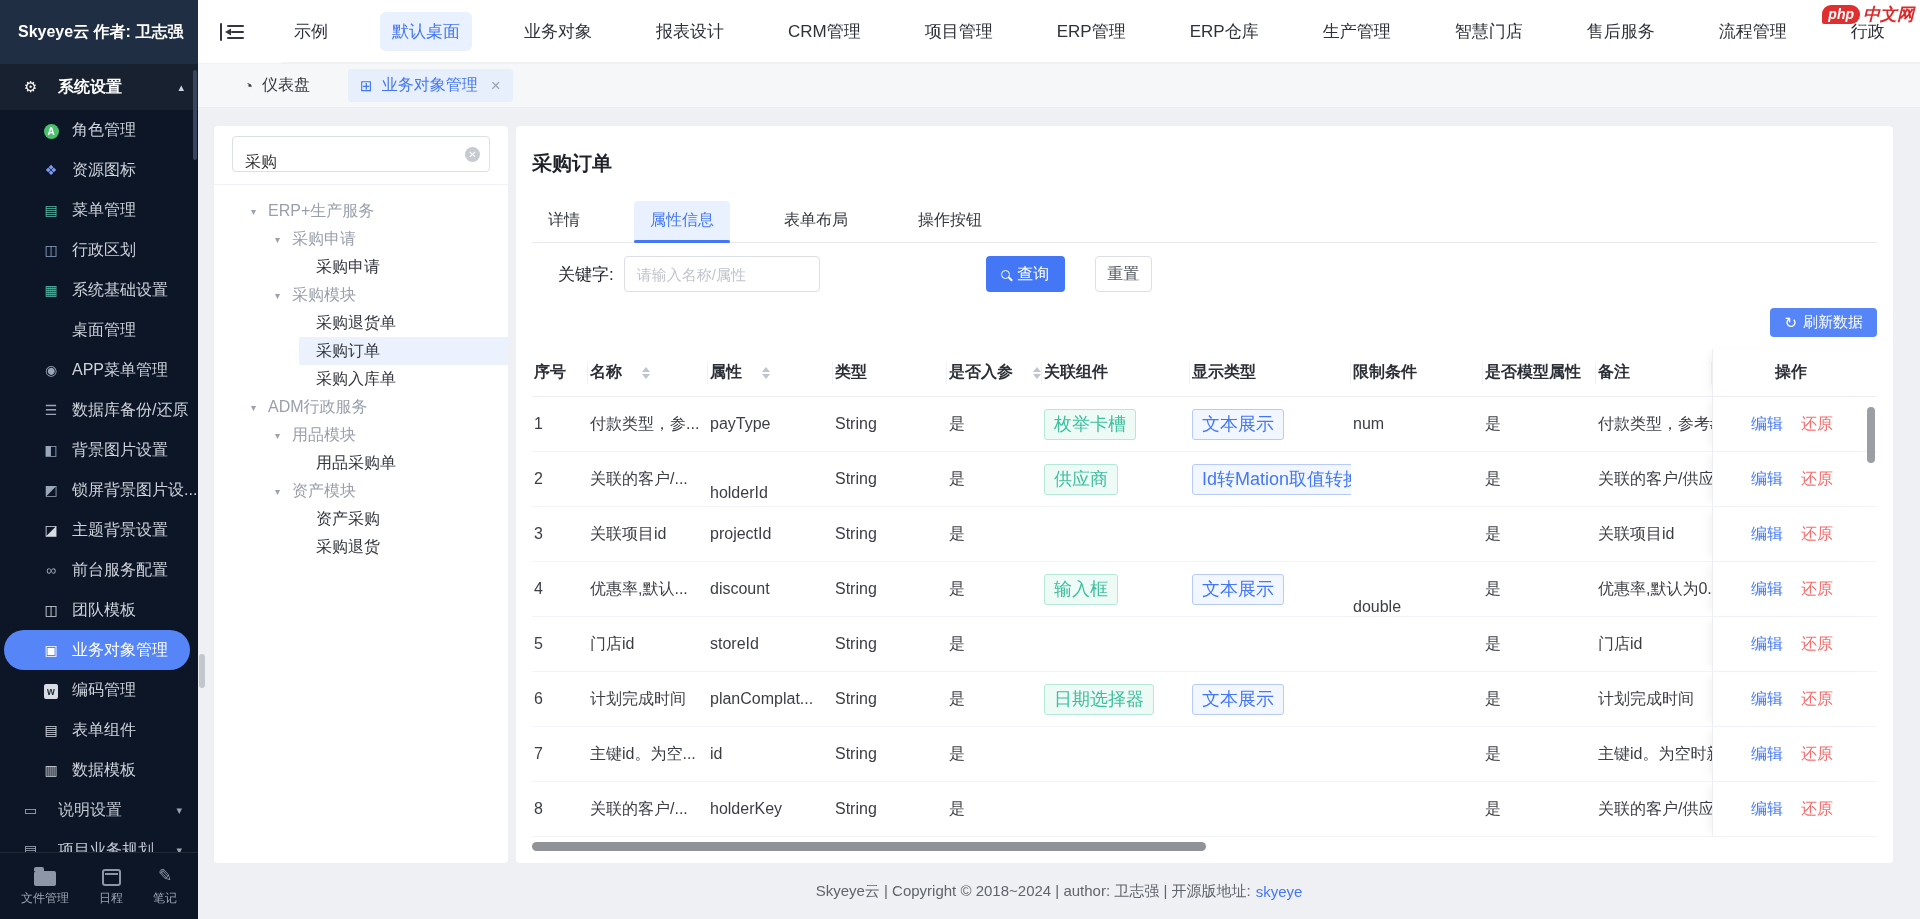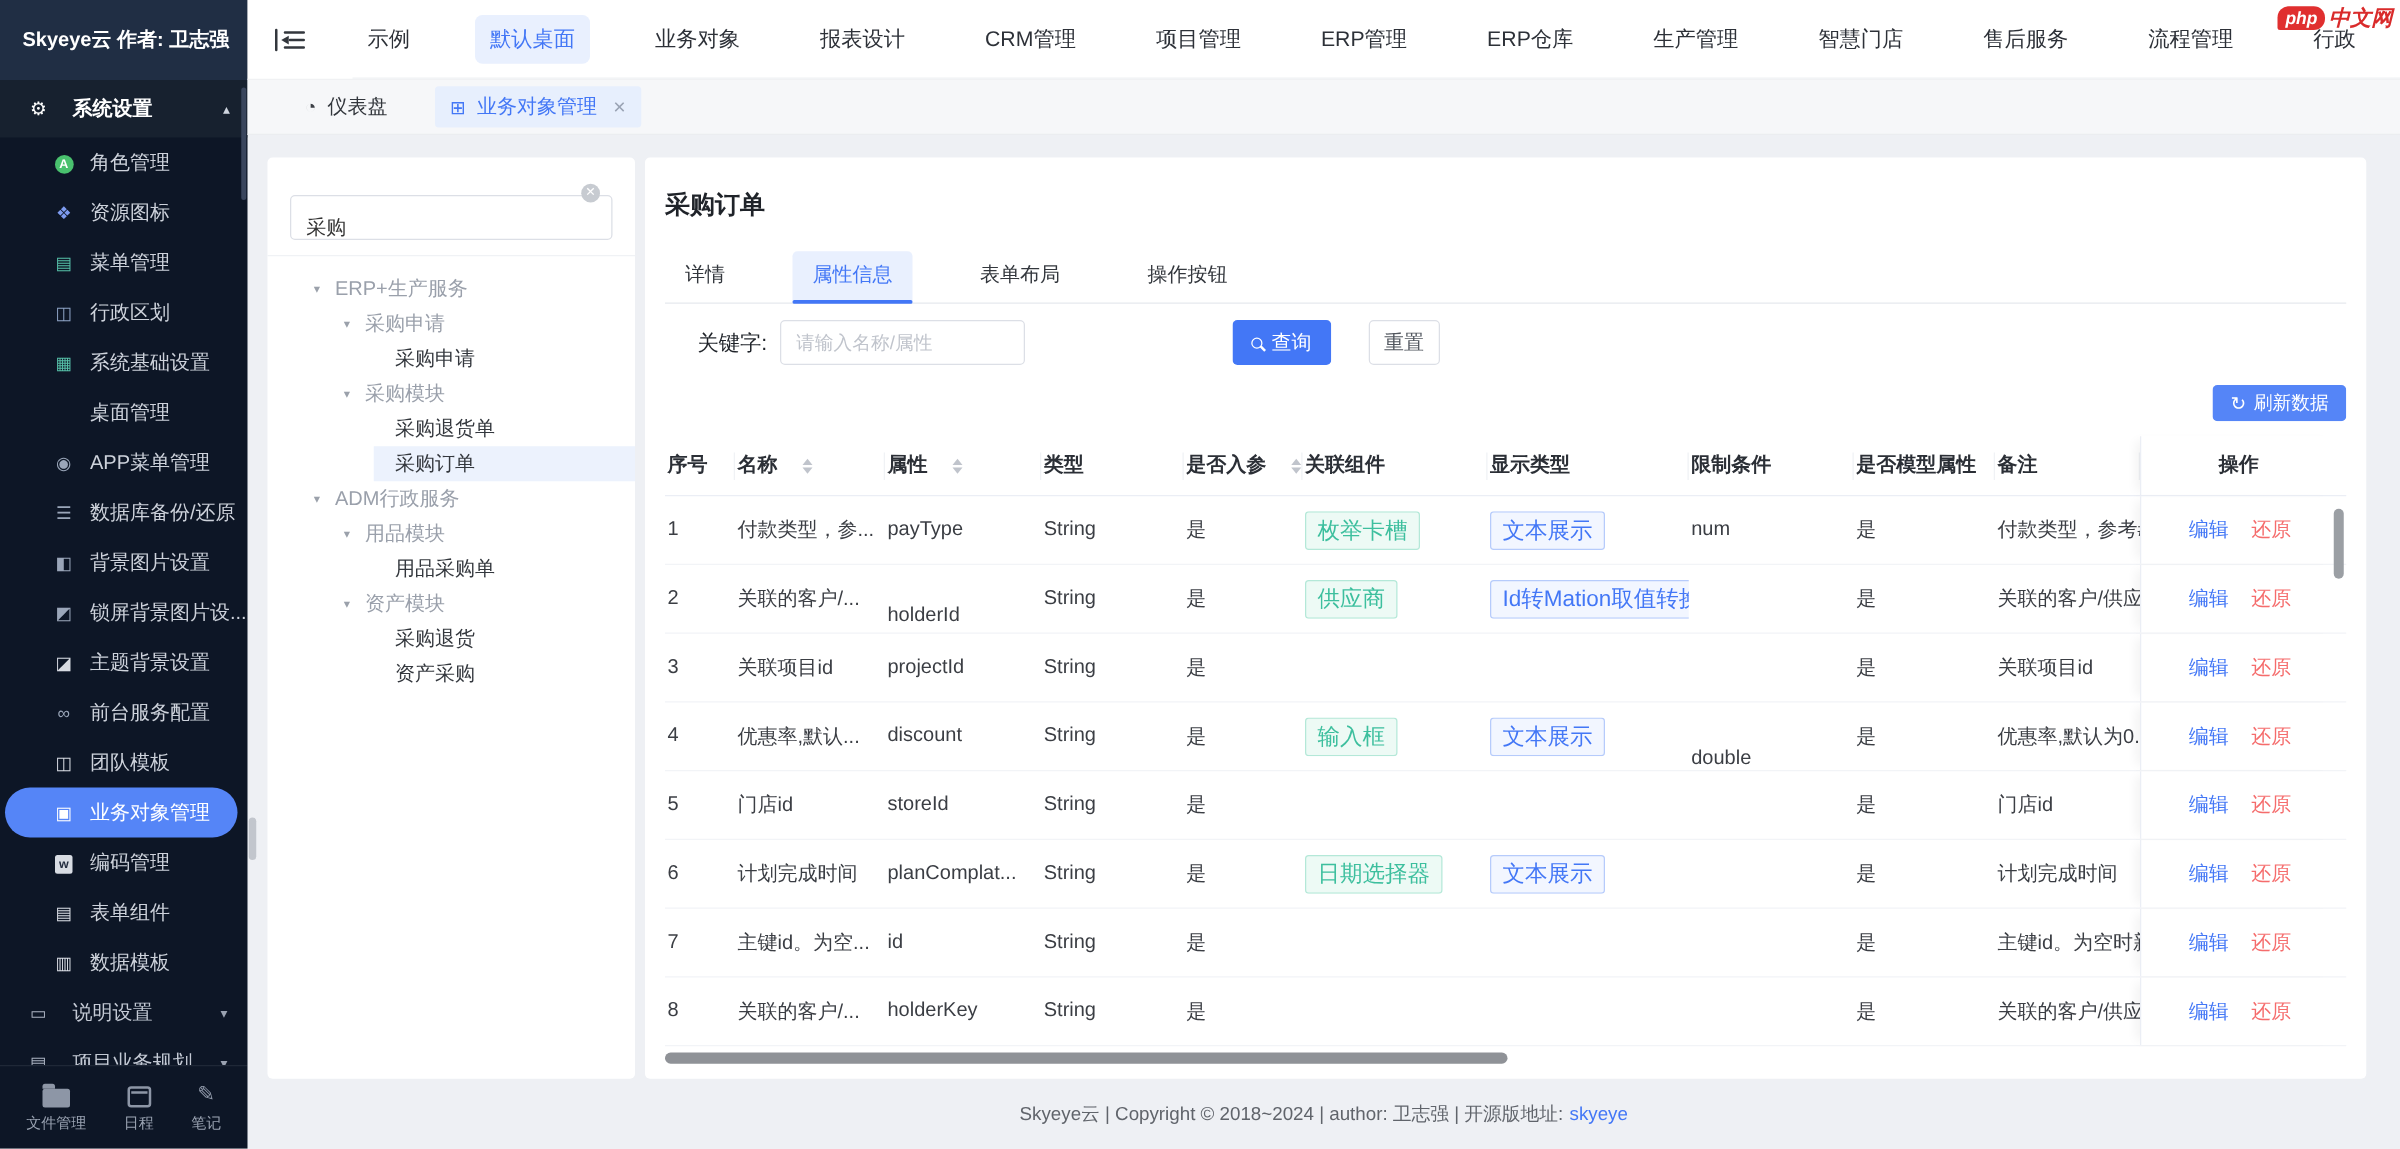--- a/index.html
+++ b/index.html
@@ -61,21 +61,21 @@
   .bar-tab.active .bt-icon { color:var(--accent,#4377f6); }
   .bar-tab .close-x { font-size:17px; color:#9aa3b4; margin-left:4px; cursor:pointer; }
 
   
   .content { height:755px; display:flex; padding:18px 27px 0 16px; gap:8px; position:relative; }
   .left-scrollthumb { position:absolute; left:1px; top:546px; width:6px; height:34px; background:#c2c6cd; border-radius:3px; }
 
   .tree-panel { width:294px; flex:none; background:#fff; border-radius:4px; display:flex; flex-direction:column; }
   .tp-title { font-size:19px; font-weight:bold; color:#1f2329; padding:21px 18px 13px; border-bottom:1px solid #f0f2f5; }
   .tp-search { padding:10px 18px 12px; border-bottom:1px solid #f0f2f5; position:relative; }
-  .tp-search input { width:100%; height:36px; border:1px solid #dcdfe6; border-radius:4px; padding:16px 30px 0 12px; font-size:16px; color:#333; outline:none;margin-top:20px; }
+  .tp-search input { width:100%; height:36px; border:1px solid #dcdfe6; border-radius:4px; padding:16px 30px 0 12px; font-size:16px; color:#333; outline:none; }
   .clear-ic { position:absolute; right:28px; top:21px; width:15px; height:15px; border-radius:50%; background:#c7cbd1; color:#fff; font-size:10px; display:flex; align-items:center; justify-content:center; cursor:pointer; }
   .tree { padding:12px 0 0; overflow:hidden; flex:1; }
   .tree-row { height:28px; display:flex; align-items:center; font-size:16px; cursor:pointer; }
   .tree-row .caret { width:17px; font-size:10px; color:#9ba1ab; flex:none; }
   .tree-row .spacer { width:17px; flex:none; }
   .tree-row .t-label { white-space:nowrap; }
   .tree-row.branch .t-label { color:#9aa0ab; }
   .tree-row.leaf .t-label { color:#33373d; }
   .tree-row .row-inner { display:flex; align-items:center; flex:1; height:100%; }
   .tree-row.selected .row-inner { background:#ecf2fd; }
@@ -319,20 +319,26 @@
                 <span class="spacer"></span>
                 <span class="t-label">采购退货单</span>
               </div>
             </div>
             <div class="tree-row leaf selected" style="padding-left: 85px;">
               <div class="row-inner">
                 <span class="spacer"></span>
                 <span class="t-label">采购订单</span>
               </div>
             </div>
+            <div class="tree-row leaf" style="padding-left: 85px;">
+              <div class="row-inner">
+                <span class="spacer"></span>
+                <span class="t-label">采购入库单</span>
+              </div>
+            </div>
             <div class="tree-row branch" style="padding-left: 37px;">
               <div class="row-inner">
                 <span class="caret">▾</span>
                 <span class="t-label">ADM行政服务</span>
               </div>
             </div>
             <div class="tree-row branch" style="padding-left: 61px;">
               <div class="row-inner">
                 <span class="caret">▾</span>
                 <span class="t-label">用品模块</span>
@@ -346,27 +352,27 @@
             </div>
             <div class="tree-row branch" style="padding-left: 61px;">
               <div class="row-inner">
                 <span class="caret">▾</span>
                 <span class="t-label">资产模块</span>
               </div>
             </div>
             <div class="tree-row leaf" style="padding-left: 85px;">
               <div class="row-inner">
                 <span class="spacer"></span>
+                <span class="t-label">资产采购</span>
+              </div>
+            </div>
+            <div class="tree-row leaf" style="padding-left: 85px;">
+              <div class="row-inner">
+                <span class="spacer"></span>
                 <span class="t-label">采购退货</span>
-              </div>
-            </div>
-            <div class="tree-row leaf" style="padding-left: 85px;">
-              <div class="row-inner">
-                <span class="spacer"></span>
-                <span class="t-label">资产采购</span>
               </div>
             </div>
           </div>
       </section>
 
       <section class="table-panel">
         <div class="main-title">采购订单</div>
         <div class="main-tabs" id="mainTabs">
             <span class="m-tab">详情</span>
             <span class="m-tab active">属性信息</span>

